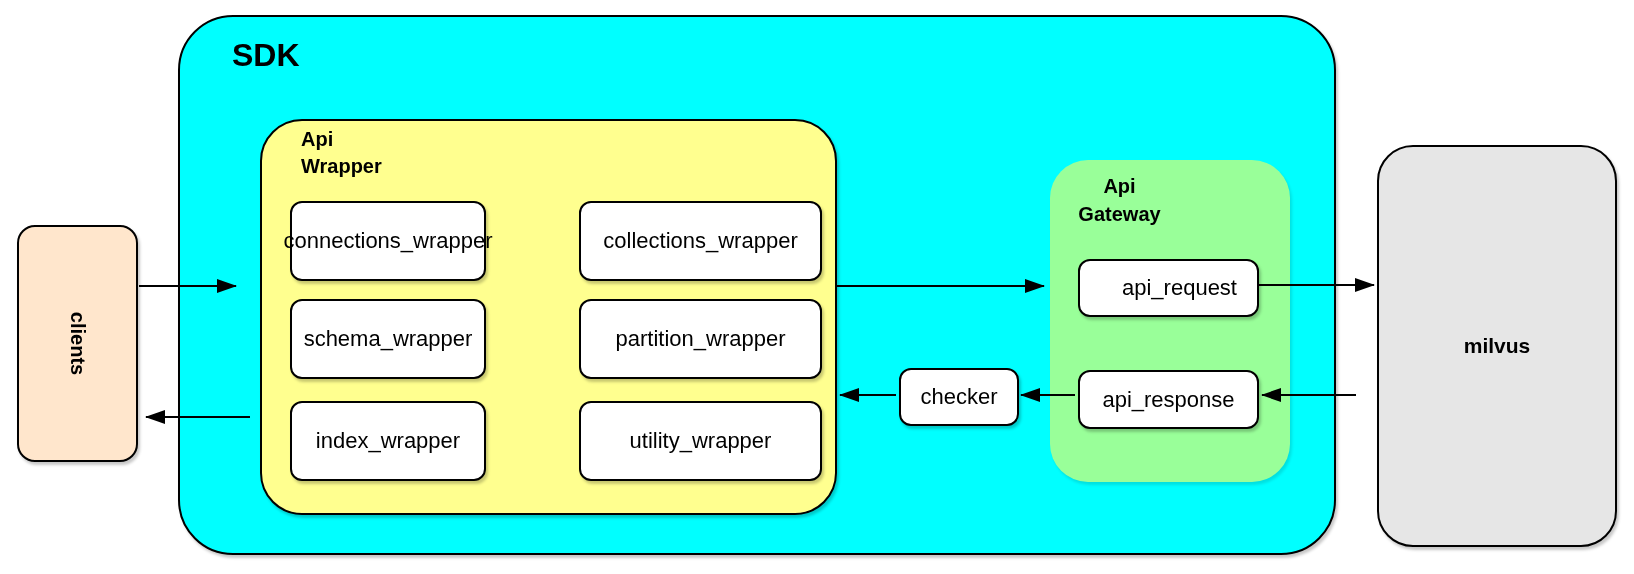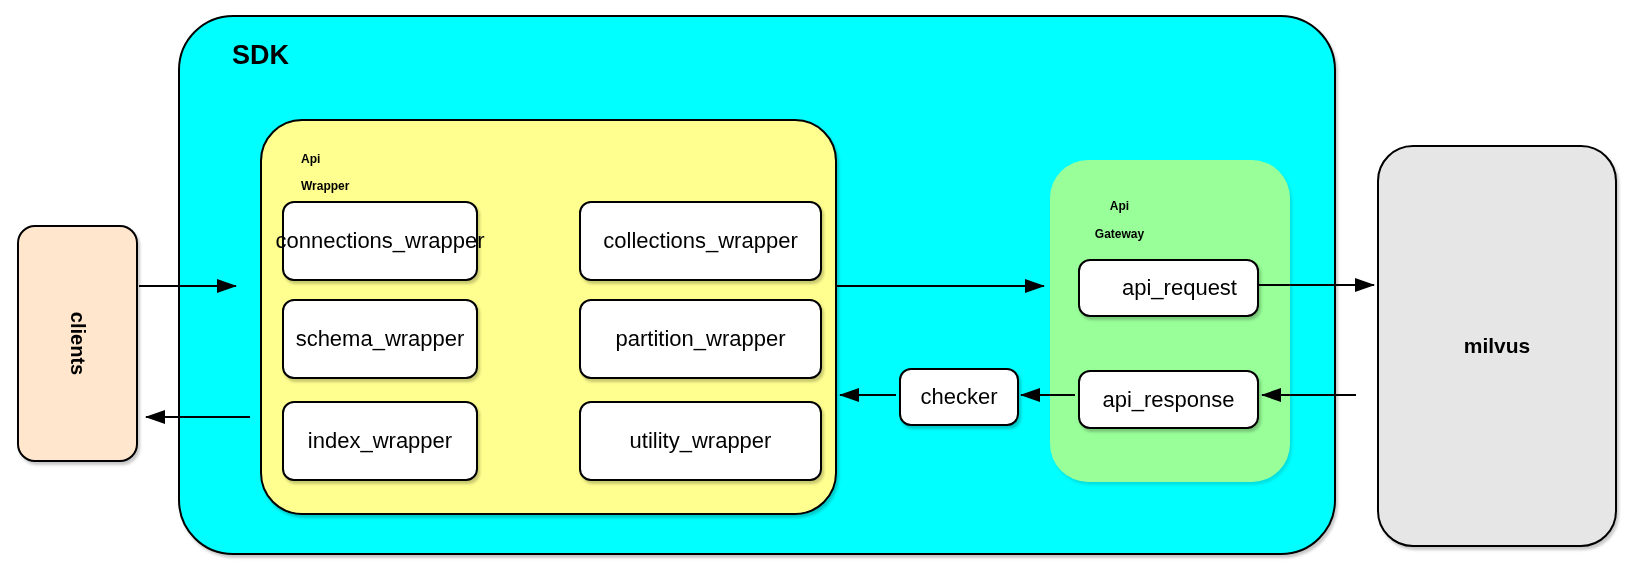--- a/index.html
+++ b/index.html
@@ -18,29 +18,29 @@
     border: 2px solid #000000;
     box-shadow: 2px 3px 3px rgba(0,0,0,0.22);
   }
   
   .sdk {
     left: 178px; top: 15px; width: 1158px; height: 540px;
     background: #00FFFF; border-radius: 55px; z-index: 1;
   }
   .sdk-label {
     position: absolute; left: 52px; top: 24px;
-    font-size: 27px; font-weight: bold; line-height: 28px;
+    font-size: 32px; font-weight: bold; line-height: 28px;
   }
   .api-wrapper {
     left: 258px; top: 117px; width: 577px; height: 396px;
     background: #FFFF8F; border-radius: 42px; z-index: 2;
   }
   .container-title {
     position: absolute;
-    font-size: 12px; font-weight: bold; line-height: 27px; margin-top: 20px;
+    font-size: 20px; font-weight: bold; line-height: 27px;
   }
   .api-wrapper .container-title { left: 39px; top: 5px; text-align: left; }
   .api-gateway {
     left: 1048px; top: 158px; width: 240px; height: 322px;
     background: #99FF99; border-radius: 38px; z-index: 2;
     border: none;
     box-shadow: 2px 3px 3px rgba(0,0,0,0.12);
   }
   .api-gateway .container-title { left: 12px; top: 12px; width: 115px; text-align: center; line-height: 28px; }
   .title-line { display: block; }
@@ -49,21 +49,21 @@
     position: absolute;
     box-sizing: border-box;
     background: #ffffff;
     border: 2px solid #000000;
     border-radius: 12px;
     display: flex; align-items: center; justify-content: center;
     font-size: 22px;
     box-shadow: 2px 3px 3px rgba(0,0,0,0.22);
     z-index: 3;
   }
-  .col1 { left: 20px;  width: 196px; }
+  .col1 { left: 28px;  width: 196px; }
   .col2 { left: 317px; width: 243px; }
   .row1 { top: 80px;  height: 80px; }
   .row2 { top: 178px; height: 80px; }
   .row3 { top: 280px; height: 80px; }
   .gw-box { left: 28px; width: 181px; height: 58px; }
   .gw-request  { top: 99px; padding-left: 22px; }
   .gw-response { top: 210px; height: 59px; }
   .checker {
     left: 897px; top: 366px; width: 120px; height: 58px;
     background: #ffffff; border-radius: 12px;

